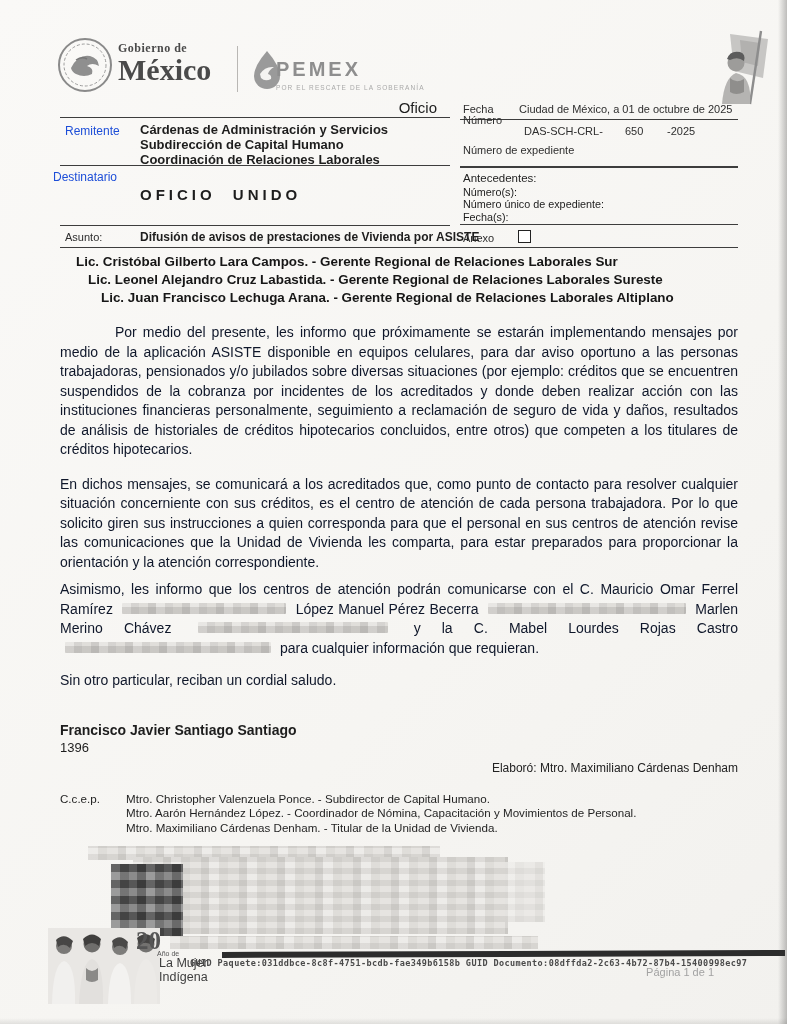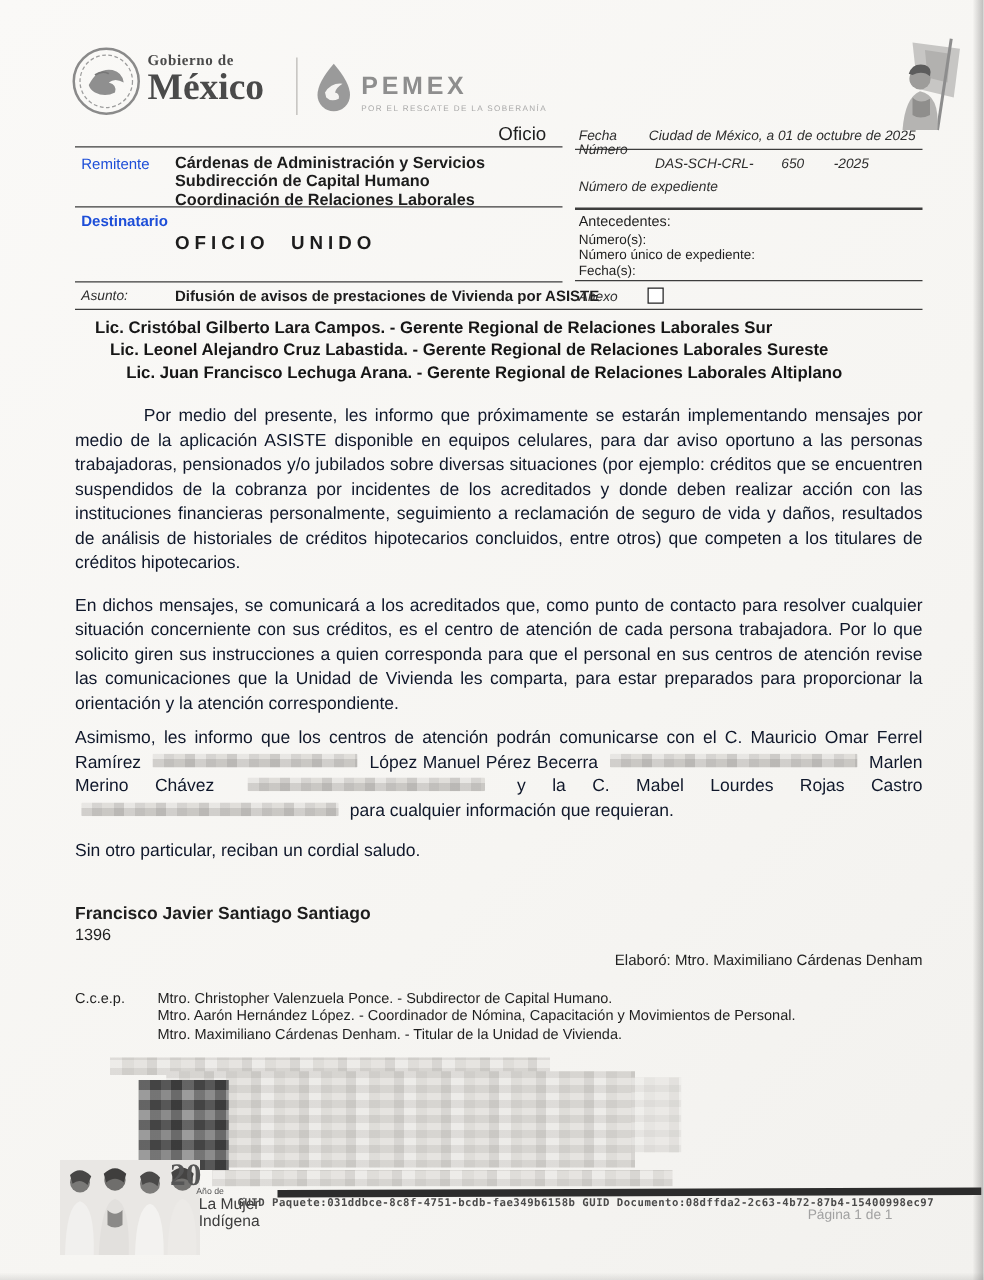--- a/index.html
+++ b/index.html
@@ -13,21 +13,21 @@
   .hline{position:absolute;background:#3d3d3d;height:1px;}
   
   .gob-text{font-family:"Liberation Serif",serif;font-weight:bold;color:#4a4a4a;line-height:1;}
   .gob-line1{font-size:12px;letter-spacing:.5px;}
   .gob-line2{font-size:30px;margin-top:1px;}
   .logo-divider{position:absolute;width:1px;background:#b9b7b4;}
   .pemex-word{font-size:20px;font-weight:bold;color:#8e8e8e;letter-spacing:3px;}
   .pemex-tag{font-size:6.5px;color:#a9a9a9;letter-spacing:1.1px;margin-top:3px;}
   
   .meta-label{font-size:12px;color:#1d4ed8;}
-  .meta-small{font-size:11px;color:#2e2e2e;font-style:italic;}
+  .meta-small{font-size:11px;color:#2e2e2e;}
   .oficio-lbl{font-size:15px;text-align:right;}
   .dest-value{font-size:15px;font-weight:bold;letter-spacing:4px;word-spacing:9px;}
   .checkbox{position:absolute;width:11px;height:11px;border:1.6px solid #222;background:#fff;}
   
   .letter{position:absolute;left:60px;top:253px;width:678px;}
   .recipients div{font-weight:bold;font-size:13.4px;line-height:18px;color:#161616;}
   .para{font-size:14px;line-height:19.5px;text-align:justify;margin:0;color:#0f172a;}
   .p1{margin-top:16px;text-indent:55px;}
   .p2{margin-top:15px;}
   .p3{margin-top:8px;}
@@ -84,21 +84,21 @@
   <div class="gob-line1">Gobierno de</div>
   <div class="gob-line2">México</div>
 </div>
 <div class="logo-divider" style="left:237px;top:46px;height:46px;"></div>
 <div class="abs" style="left:250px;top:50px;width:34px;height:40px;">
   <svg width="34" height="40" viewBox="0 0 34 40">
     <path d="M17 1 Q30 16 30 26 A13 13 0 0 1 4 26 Q4 16 17 1 Z" fill="#9a9a9a"></path>
     <path d="M10 24 Q15 16 24 17 Q19 20 18 24 Q22 25 21 29 Q15 32 11 28 Z" fill="#f4f3f1"></path>
   </svg>
 </div>
-<div class="abs" style="left:289px;top:58px;">
+<div class="abs" style="left:276px;top:58px;">
   <div class="pemex-word">PEMEX</div>
   <div class="pemex-tag">POR EL RESCATE DE LA SOBERANÍA</div>
 </div>
 <div class="abs" style="left:700px;top:26px;width:76px;height:80px;">
   <svg width="76" height="80" viewBox="0 0 76 80">
     <path d="M30 8 L68 13 L63 52 L34 45 Z" fill="#c7c6c4"></path>
     <path d="M40 14 L60 17 L58 40 L42 36 Z" fill="#b2b1af"></path>
     <line x1="61" y1="5" x2="50" y2="78" stroke="#8d8d8d" stroke-width="2.4"></line>
     <circle cx="36" cy="37" r="8.5" fill="#9d9c9a"></circle>
     <path d="M27 33 Q30 24 40 26 Q46 28 44 35 Q38 30 30 34 Z" fill="#5c5c5c"></path>
@@ -117,21 +117,21 @@
 <div class="hline" style="left:460px;top:166px;width:278px;height:2px;"></div>
 <div class="hline" style="left:460px;top:224px;width:278px;"></div>
 
 <div class="abs meta-label" style="left:65px;top:124px;">Remitente</div>
 <div class="abs" style="left:140px;top:122px;font-size:13px;font-weight:bold;line-height:15.2px;">
   <div>Cárdenas de Administración y Servicios</div>
   <div>Subdirección de Capital Humano</div>
   <div>Coordinación de Relaciones Laborales</div>
 </div>
 
-<div class="abs meta-label" style="left:65px;top:170px;font-weight:bold;">Destinatario</div>
+<div class="abs meta-label" style="left:53px;top:170px;">Destinatario</div>
 <div class="abs dest-value" style="left:140px;top:186px;">OFICIO UNIDO</div>
 
 <div class="abs meta-small" style="left:65px;top:231px;">Asunto:</div>
 <div class="abs" style="left:140px;top:230px;font-size:12px;font-weight:bold;">Difusión de avisos de prestaciones de Vivienda por ASISTE</div>
 
 <div class="abs meta-small" style="left:463px;top:103px;">Fecha</div>
 <div class="abs meta-small" style="left:519px;top:103px;">Ciudad de México, a 01 de octubre de 2025</div>
 
 <div class="abs meta-small" style="left:463px;top:114px;">Número</div>
 <div class="abs meta-small" style="left:524px;top:125px;">DAS-SCH-CRL-</div>

